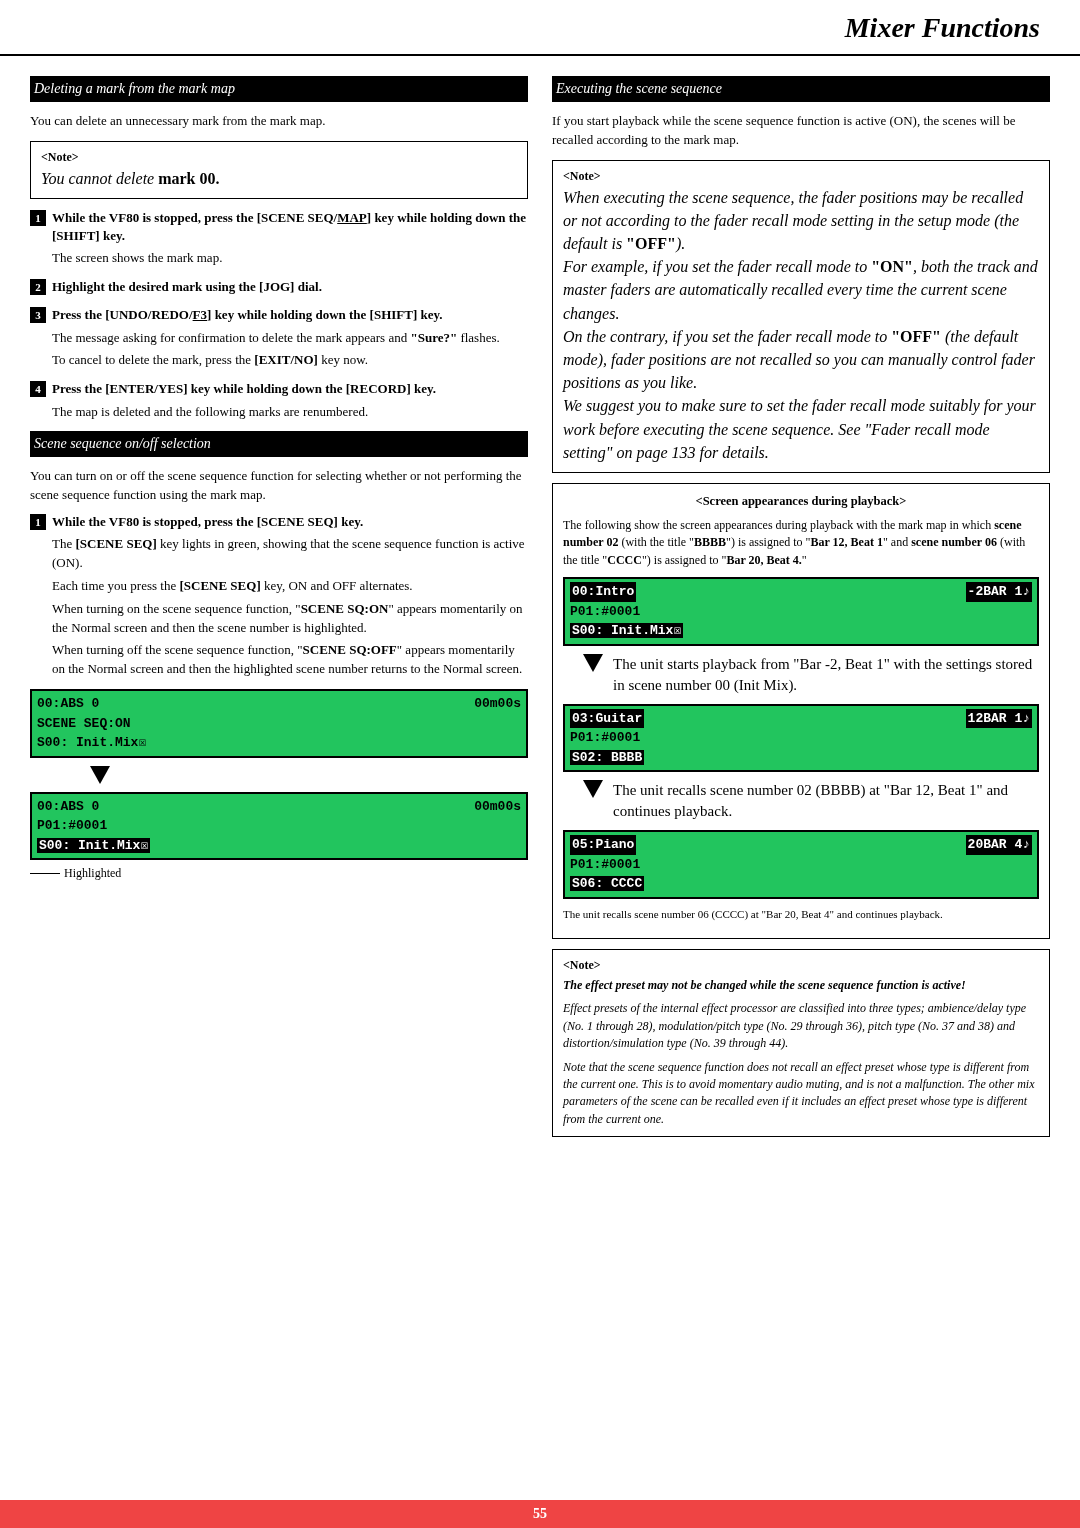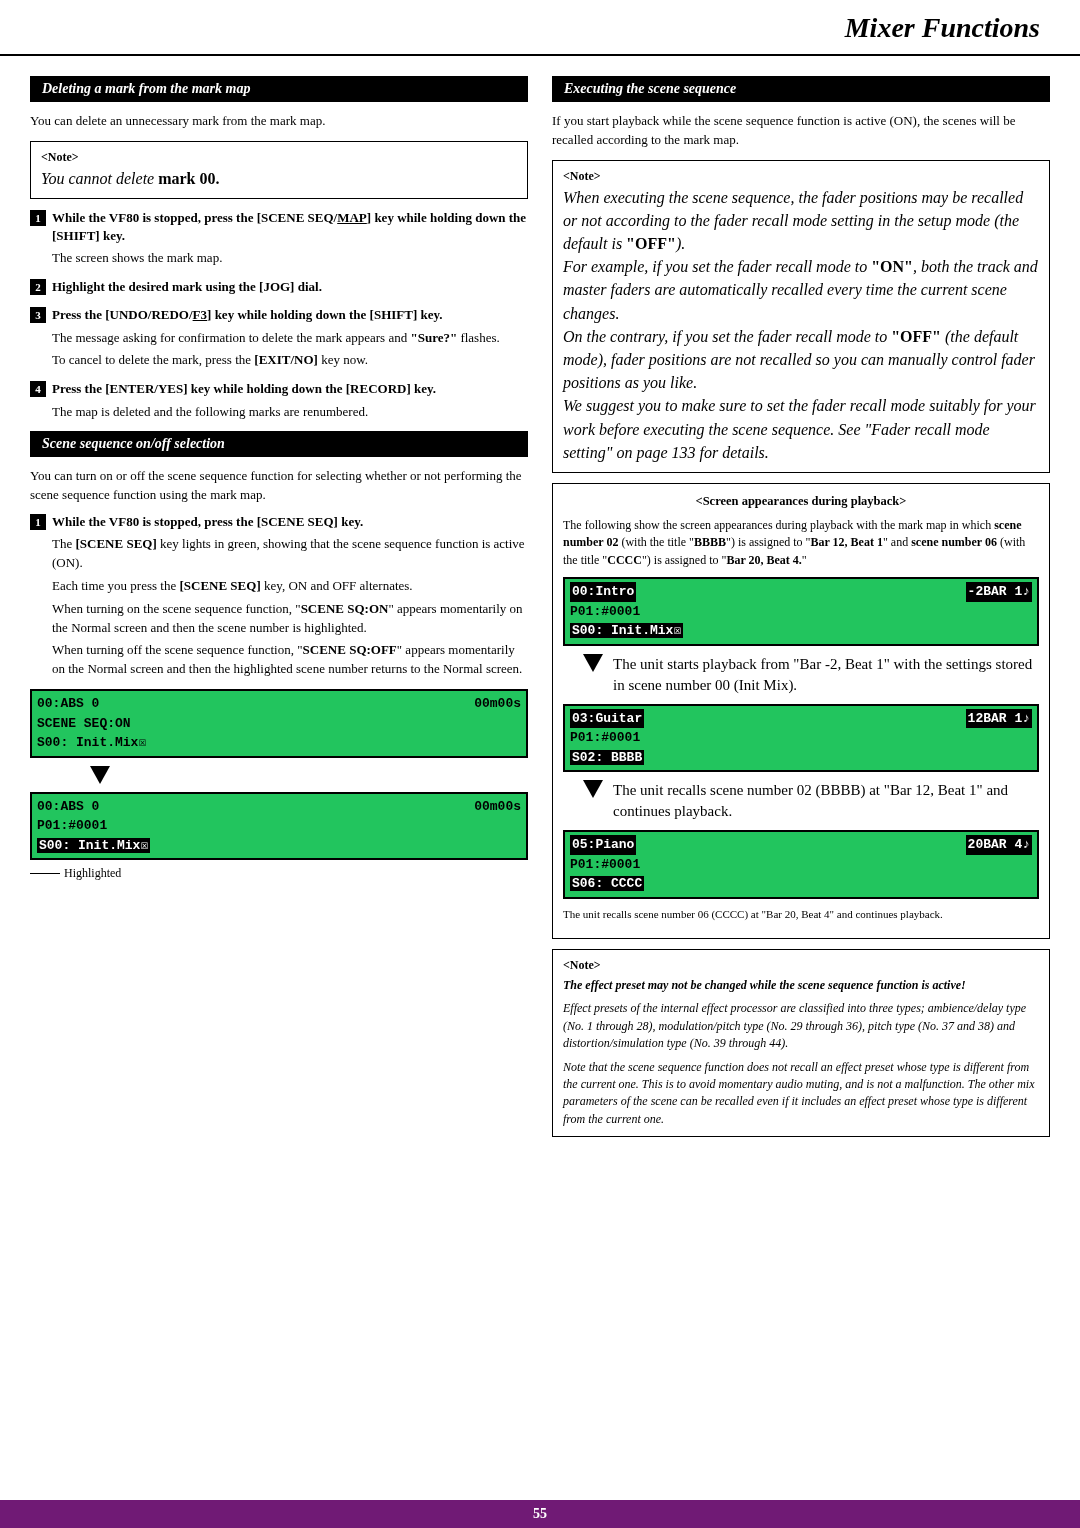--- a/index.html
+++ b/index.html
@@ -35,21 +35,21 @@
       font-family: 'Times New Roman', serif;
     }
 
     
     .bottom-bar {
       position: absolute;
       bottom: 0;
       left: 0;
       right: 0;
       height: 28px;
-      background: #701a75;
+      background: #ef4444;
       display: flex;
       align-items: center;
       justify-content: center;
     }
     .bottom-bar .page-num {
       color: #fff;
       font-size: 14px;
       font-weight: bold;
     }
 
@@ -66,24 +66,24 @@
     }
     .col-right {
       flex: 1;
       min-width: 0;
     }
 
     
     .section-header {
       background: #000;
       color: #fff;
-      font-weight: bold;
+      font-weight: normal;
       font-style: italic;
       font-size: 14px;
-      padding: 5px 12px;
+      padding: 5px 4px;
       margin-bottom: 10px;
       font-family: 'Times New Roman', serif;
     }
 
     p {
       font-size: 13px;
       line-height: 1.45;
       margin-bottom: 8px;
     }
 

